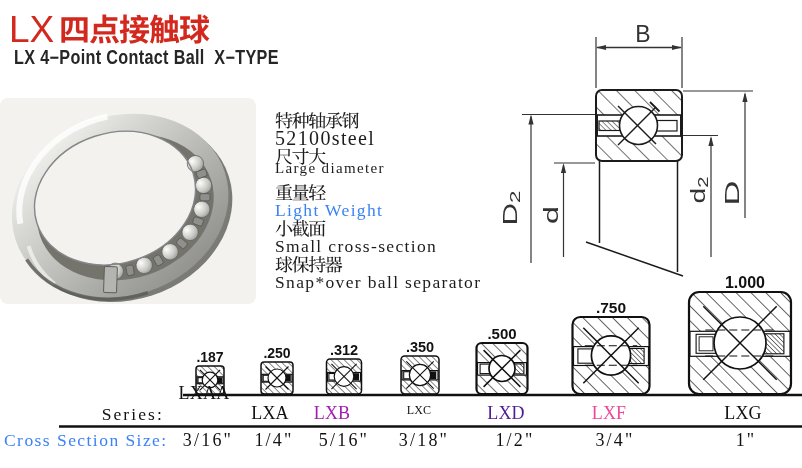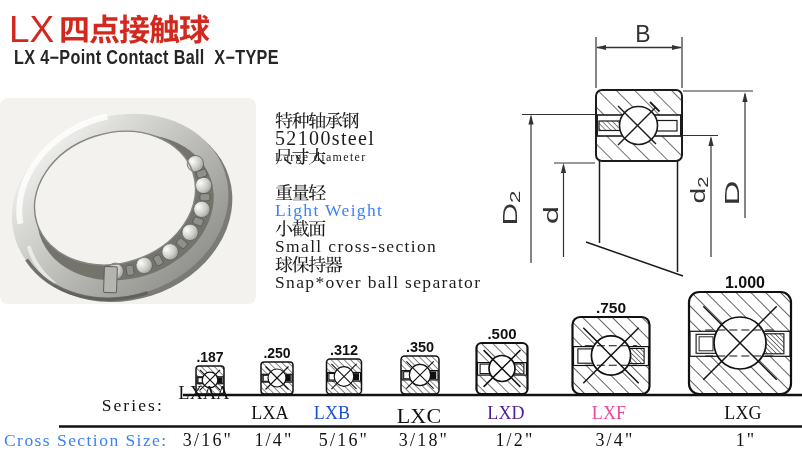--- a/index.html
+++ b/index.html
@@ -88,21 +88,21 @@
     <use href="#gf2" transform="translate(33.2 16.2) scale(0.01800)"></use>
     <use href="#gf3" transform="translate(49.8 16.2) scale(0.01800)"></use>
     <use href="#gf4" transform="translate(66.4 16.2) scale(0.01800)"></use>
   </svg>
 <div class="abs ser" style="left:275px;top:127.1px;font-size:20px;color:#1d1d1d;letter-spacing:1.35px">52100steel</div>
 <svg style="position:absolute;left:275px;top:146.7px;overflow:visible" width="51" height="21" fill="#1d1d1d">
     <use href="#gf5" transform="translate(0.0 16.2) scale(0.01800)"></use>
     <use href="#gf6" transform="translate(16.6 16.2) scale(0.01800)"></use>
     <use href="#gf7" transform="translate(33.2 16.2) scale(0.01800)"></use>
   </svg>
-<div class="abs ser" style="left:275px;top:150px;font-size:12px;color:#1d1d1d;letter-spacing:1.35px">Large diameter</div>
+<div class="abs ser" style="left:275px;top:160px;font-size:15px;color:#1d1d1d;letter-spacing:1.35px">Large diameter</div>
 <svg style="position:absolute;left:275px;top:182.9px;overflow:visible" width="51" height="21" fill="#1d1d1d">
     <use href="#gf8" transform="translate(0.0 16.2) scale(0.01800)"></use>
     <use href="#gf9" transform="translate(16.6 16.2) scale(0.01800)"></use>
     <use href="#gf10" transform="translate(33.2 16.2) scale(0.01800)"></use>
   </svg>
 <div class="abs ser" style="left:275px;top:199.5px;font-size:17.5px;color:#3b82f6;letter-spacing:1.35px">Light Weight</div>
 <svg style="position:absolute;left:275px;top:219.10000000000002px;overflow:visible" width="51" height="21" fill="#1d1d1d">
     <use href="#gf11" transform="translate(0.0 16.2) scale(0.01800)"></use>
     <use href="#gf12" transform="translate(16.6 16.2) scale(0.01800)"></use>
     <use href="#gf13" transform="translate(33.2 16.2) scale(0.01800)"></use>
@@ -230,25 +230,25 @@
     <rect x="764.0" y="63.8" width="19.9" height="20.0" fill="url(#hf2)" stroke="#111" stroke-width="1.1"></rect>
     <circle cx="740" cy="73.0" r="26.0" fill="#fff" stroke="#111" stroke-width="1.7"></circle>
     <line x1="703.3" y1="36.3" x2="776.7" y2="109.7" stroke="#111" stroke-width="1.5"></line>
     <line x1="776.7" y1="36.3" x2="703.3" y2="109.7" stroke="#111" stroke-width="1.5"></line>
     <line x1="705.3" y1="60.0" x2="774.7" y2="60.0" stroke="#111" stroke-width="1.1" stroke-dasharray="8 4"></line>
     <line x1="705.3" y1="86.0" x2="774.7" y2="86.0" stroke="#111" stroke-width="1.1" stroke-dasharray="8 4"></line>
     <text x="745" y="17.5" font-size="16" font-weight="bold" fill="#111" text-anchor="middle" font-family="Liberation Sans">1.000</text>
     <line x1="183" y1="125" x2="802" y2="125" stroke="#111" stroke-width="2.4"></line>
     <line x1="59" y1="156.5" x2="802" y2="156.5" stroke="#111" stroke-width="2.6"></line>
   </svg>
-<div class="abs ser" style="right:638px;top:395px;font-size:17.5px;color:#111;letter-spacing:2.1px">Series:</div>
+<div class="abs ser" style="right:638px;top:404px;font-size:17.5px;color:#111;letter-spacing:2.1px">Series:</div>
 <div class="abs ser" style="left:204px;top:383px;transform:translateX(-50%);font-size:18px;color:#111;letter-spacing:0.2px">LXAA</div>
 <div class="abs ser" style="left:270px;top:403px;transform:translateX(-50%);font-size:18px;color:#111;letter-spacing:0.2px">LXA</div>
-<div class="abs ser" style="left:332px;top:403px;transform:translateX(-50%);font-size:18px;color:#1d4ed8;letter-spacing:0.2px">LXB</div>
-<div class="abs ser" style="left:419px;top:403px;transform:translateX(-50%);font-size:22px;color:#111;letter-spacing:0.2px">LXC</div>
+<div class="abs ser" style="left:332px;top:403px;transform:translateX(-50%);font-size:18px;color:#a21caf;letter-spacing:0.2px">LXB</div>
+<div class="abs ser" style="left:419px;top:403px;transform:translateX(-50%);font-size:12px;color:#111;letter-spacing:0.2px">LXC</div>
 <div class="abs ser" style="left:506px;top:403px;transform:translateX(-50%);font-size:18px;color:#4c1d95;letter-spacing:0.2px">LXD</div>
 <div class="abs ser" style="left:609px;top:403px;transform:translateX(-50%);font-size:18px;color:#ec4899;letter-spacing:0.2px">LXF</div>
 <div class="abs ser" style="left:743px;top:403px;transform:translateX(-50%);font-size:18px;color:#111;letter-spacing:0.2px">LXG</div>
 <div class="abs ser" style="left:4px;top:429.5px;font-size:17.5px;color:#3b82f6;letter-spacing:1.45px">Cross Section Size:</div>
 <div class="abs ser" style="left:208px;top:429.5px;transform:translateX(-50%);font-size:18px;color:#111;letter-spacing:2.2px">3/16"</div>
 <div class="abs ser" style="left:274px;top:429.5px;transform:translateX(-50%);font-size:18px;color:#111;letter-spacing:2.2px">1/4"</div>
 <div class="abs ser" style="left:344px;top:429.5px;transform:translateX(-50%);font-size:18px;color:#111;letter-spacing:2.2px">5/16"</div>
 <div class="abs ser" style="left:424px;top:429.5px;transform:translateX(-50%);font-size:18px;color:#111;letter-spacing:2.2px">3/18"</div>
 <div class="abs ser" style="left:515px;top:429.5px;transform:translateX(-50%);font-size:18px;color:#111;letter-spacing:2.2px">1/2"</div>
 <div class="abs ser" style="left:615px;top:429.5px;transform:translateX(-50%);font-size:18px;color:#111;letter-spacing:2.2px">3/4"</div>

